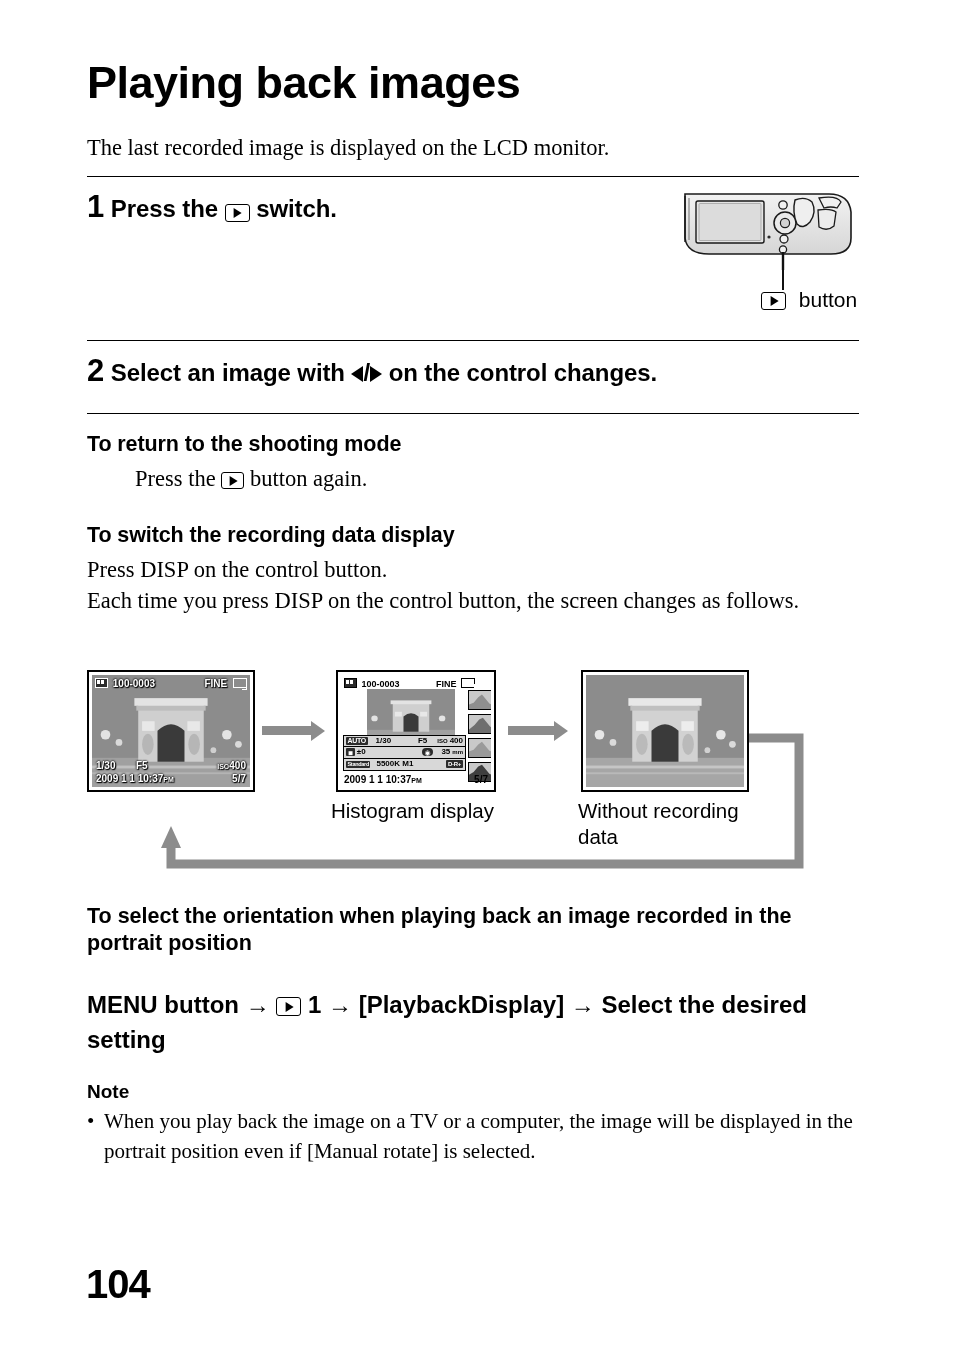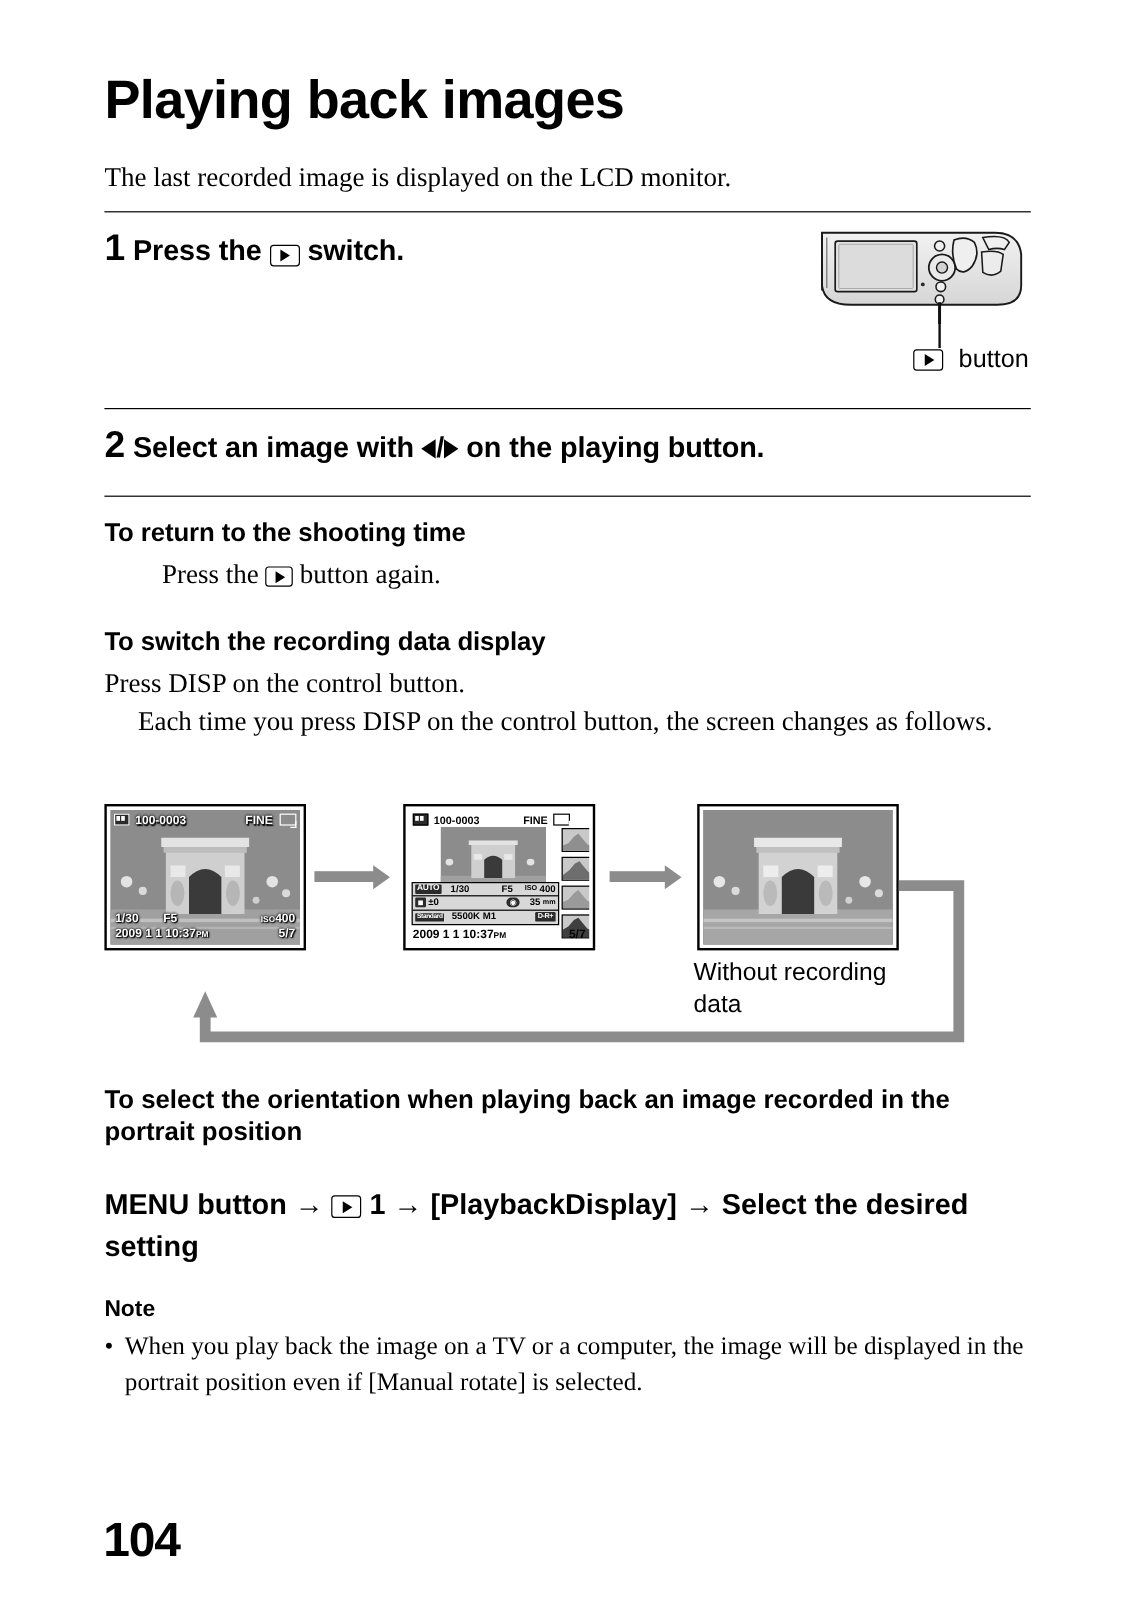--- a/index.html
+++ b/index.html
@@ -381,36 +381,36 @@
 
   <div style="position:absolute;left:766px;top:252px;width:2.4px;height:38px;background:#111;"></div>
   <div id="pb-caption">
     <span class="pb-icon" style="width: 25px; height: 18px; --t: 6px;"></span>
     <span style="margin-left:7px;">button</span>
   </div>
 
   <div class="hrule" id="rule2"></div>
 
   <div class="step" id="step2">
-    <span class="num">2</span><span class="txt">&nbsp;</span><span class="txt">Select an image with</span><span class="txt">&nbsp;</span><span class="tri-l"></span><span class="txt" style="font-size:24px;">/</span><span class="tri-r"></span><span class="txt">&nbsp;</span><span class="txt">on the playing button.</span>
+    <span class="num">2</span><span class="txt">&nbsp;</span><span class="txt">Select an image with</span><span class="txt">&nbsp;</span><span class="tri-l"></span><span class="txt" style="font-size:24px;">/</span><span class="tri-r"></span><span class="txt">&nbsp;</span><span class="txt">on the control changes.</span>
   </div>
 
   <div class="hrule" id="rule3"></div>
 
-  <div class="subhead" id="sh1">To return to the shooting time</div>
+  <div class="subhead" id="sh1">To return to the shooting mode</div>
   <div class="body" id="bd1">
     <span>Press the</span>
     <span class="pb-icon" style="width: 23px; height: 17px; --t: 5px;"></span>
     <span>button again.</span>
   </div>
 
   <div class="subhead" id="sh2">To switch the recording data display</div>
   <div class="body" id="bd2">
     <div>Press DISP on the control button.</div>
-    <div style="width:768px;text-align:center;">Each time you press DISP on the control button, the screen changes as follows.</div>
+    <div style="width:768px;">Each time you press DISP on the control button, the screen changes as follows.</div>
   </div>
 
   <div class="lcd" id="lcd1">
     <div class="lcd-inner">
       <svg class="scene" viewBox="0 0 164 118" preserveAspectRatio="none">
         <rect x="0" y="0" width="164" height="118" fill="#8c8c8c"></rect>
         <rect x="0" y="86" width="164" height="32" fill="#a0a0a0"></rect>
 
         <rect x="48" y="28" width="68" height="62" fill="#cfcfcf"></rect>
         <rect x="44" y="24" width="76" height="8" fill="#e3e3e3"></rect>
@@ -554,20 +554,21 @@
         <circle cx="28" cy="70" r="3.5" fill="#efefef" opacity="0.8"></circle>
         <circle cx="140" cy="62" r="5" fill="#f4f4f4" opacity="0.88"></circle>
         <circle cx="152" cy="72" r="3.5" fill="#efefef" opacity="0.8"></circle>
         <circle cx="126" cy="78" r="3" fill="#e8e8e8" opacity="0.75"></circle>
         <rect x="0" y="94" width="164" height="3" fill="#dadada" opacity="0.6"></rect>
         <rect x="0" y="101" width="164" height="2" fill="#cccccc" opacity="0.5"></rect>
       </svg>
     </div>
   </div>
 
+  <div class="caption" id="cap2">Histogram display</div>
   <div class="caption" id="cap3">Without recording data</div>
 
   <svg id="loop">
     <path d="M733,738 L783,738 L783,864 L155,864 L155,845" stroke="#8c8c8c" stroke-width="9" fill="none"></path>
     <polygon points="155,826 145,848 165,848" fill="#8c8c8c"></polygon>
   </svg>
 
   <div id="sh3">To select the orientation when playing back an image recorded in the portrait position</div>
 
   <div id="menuline">

